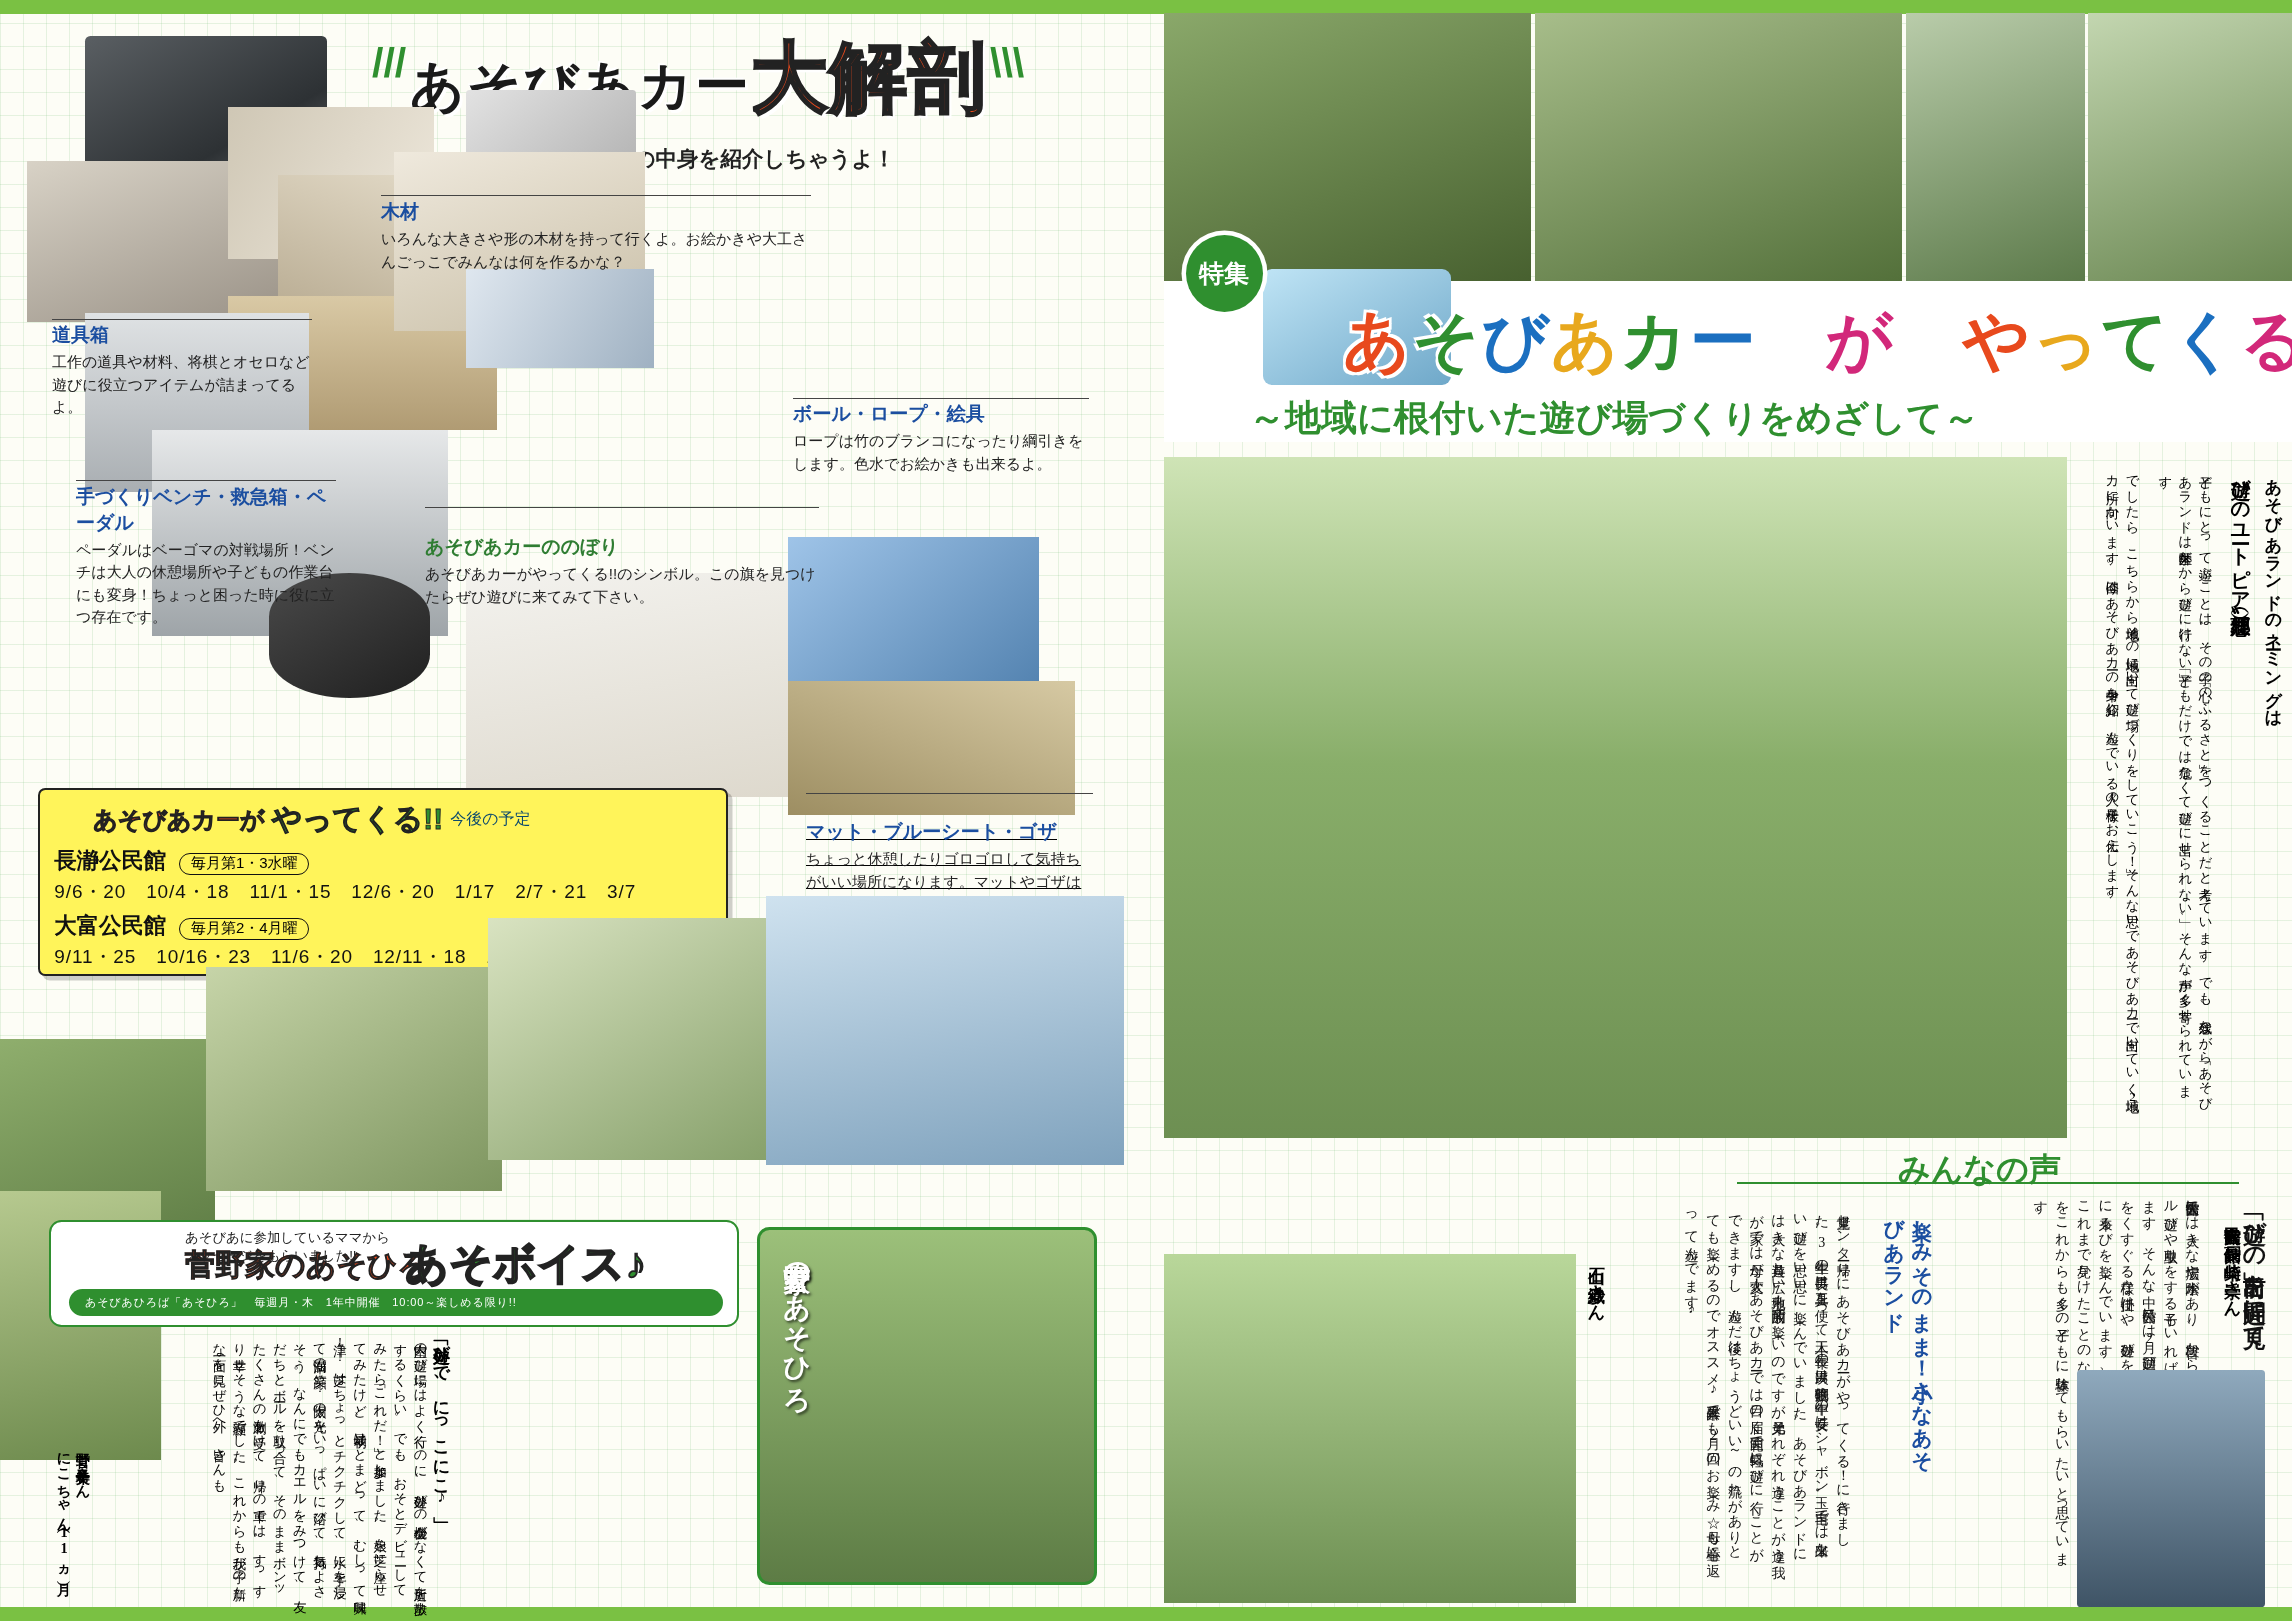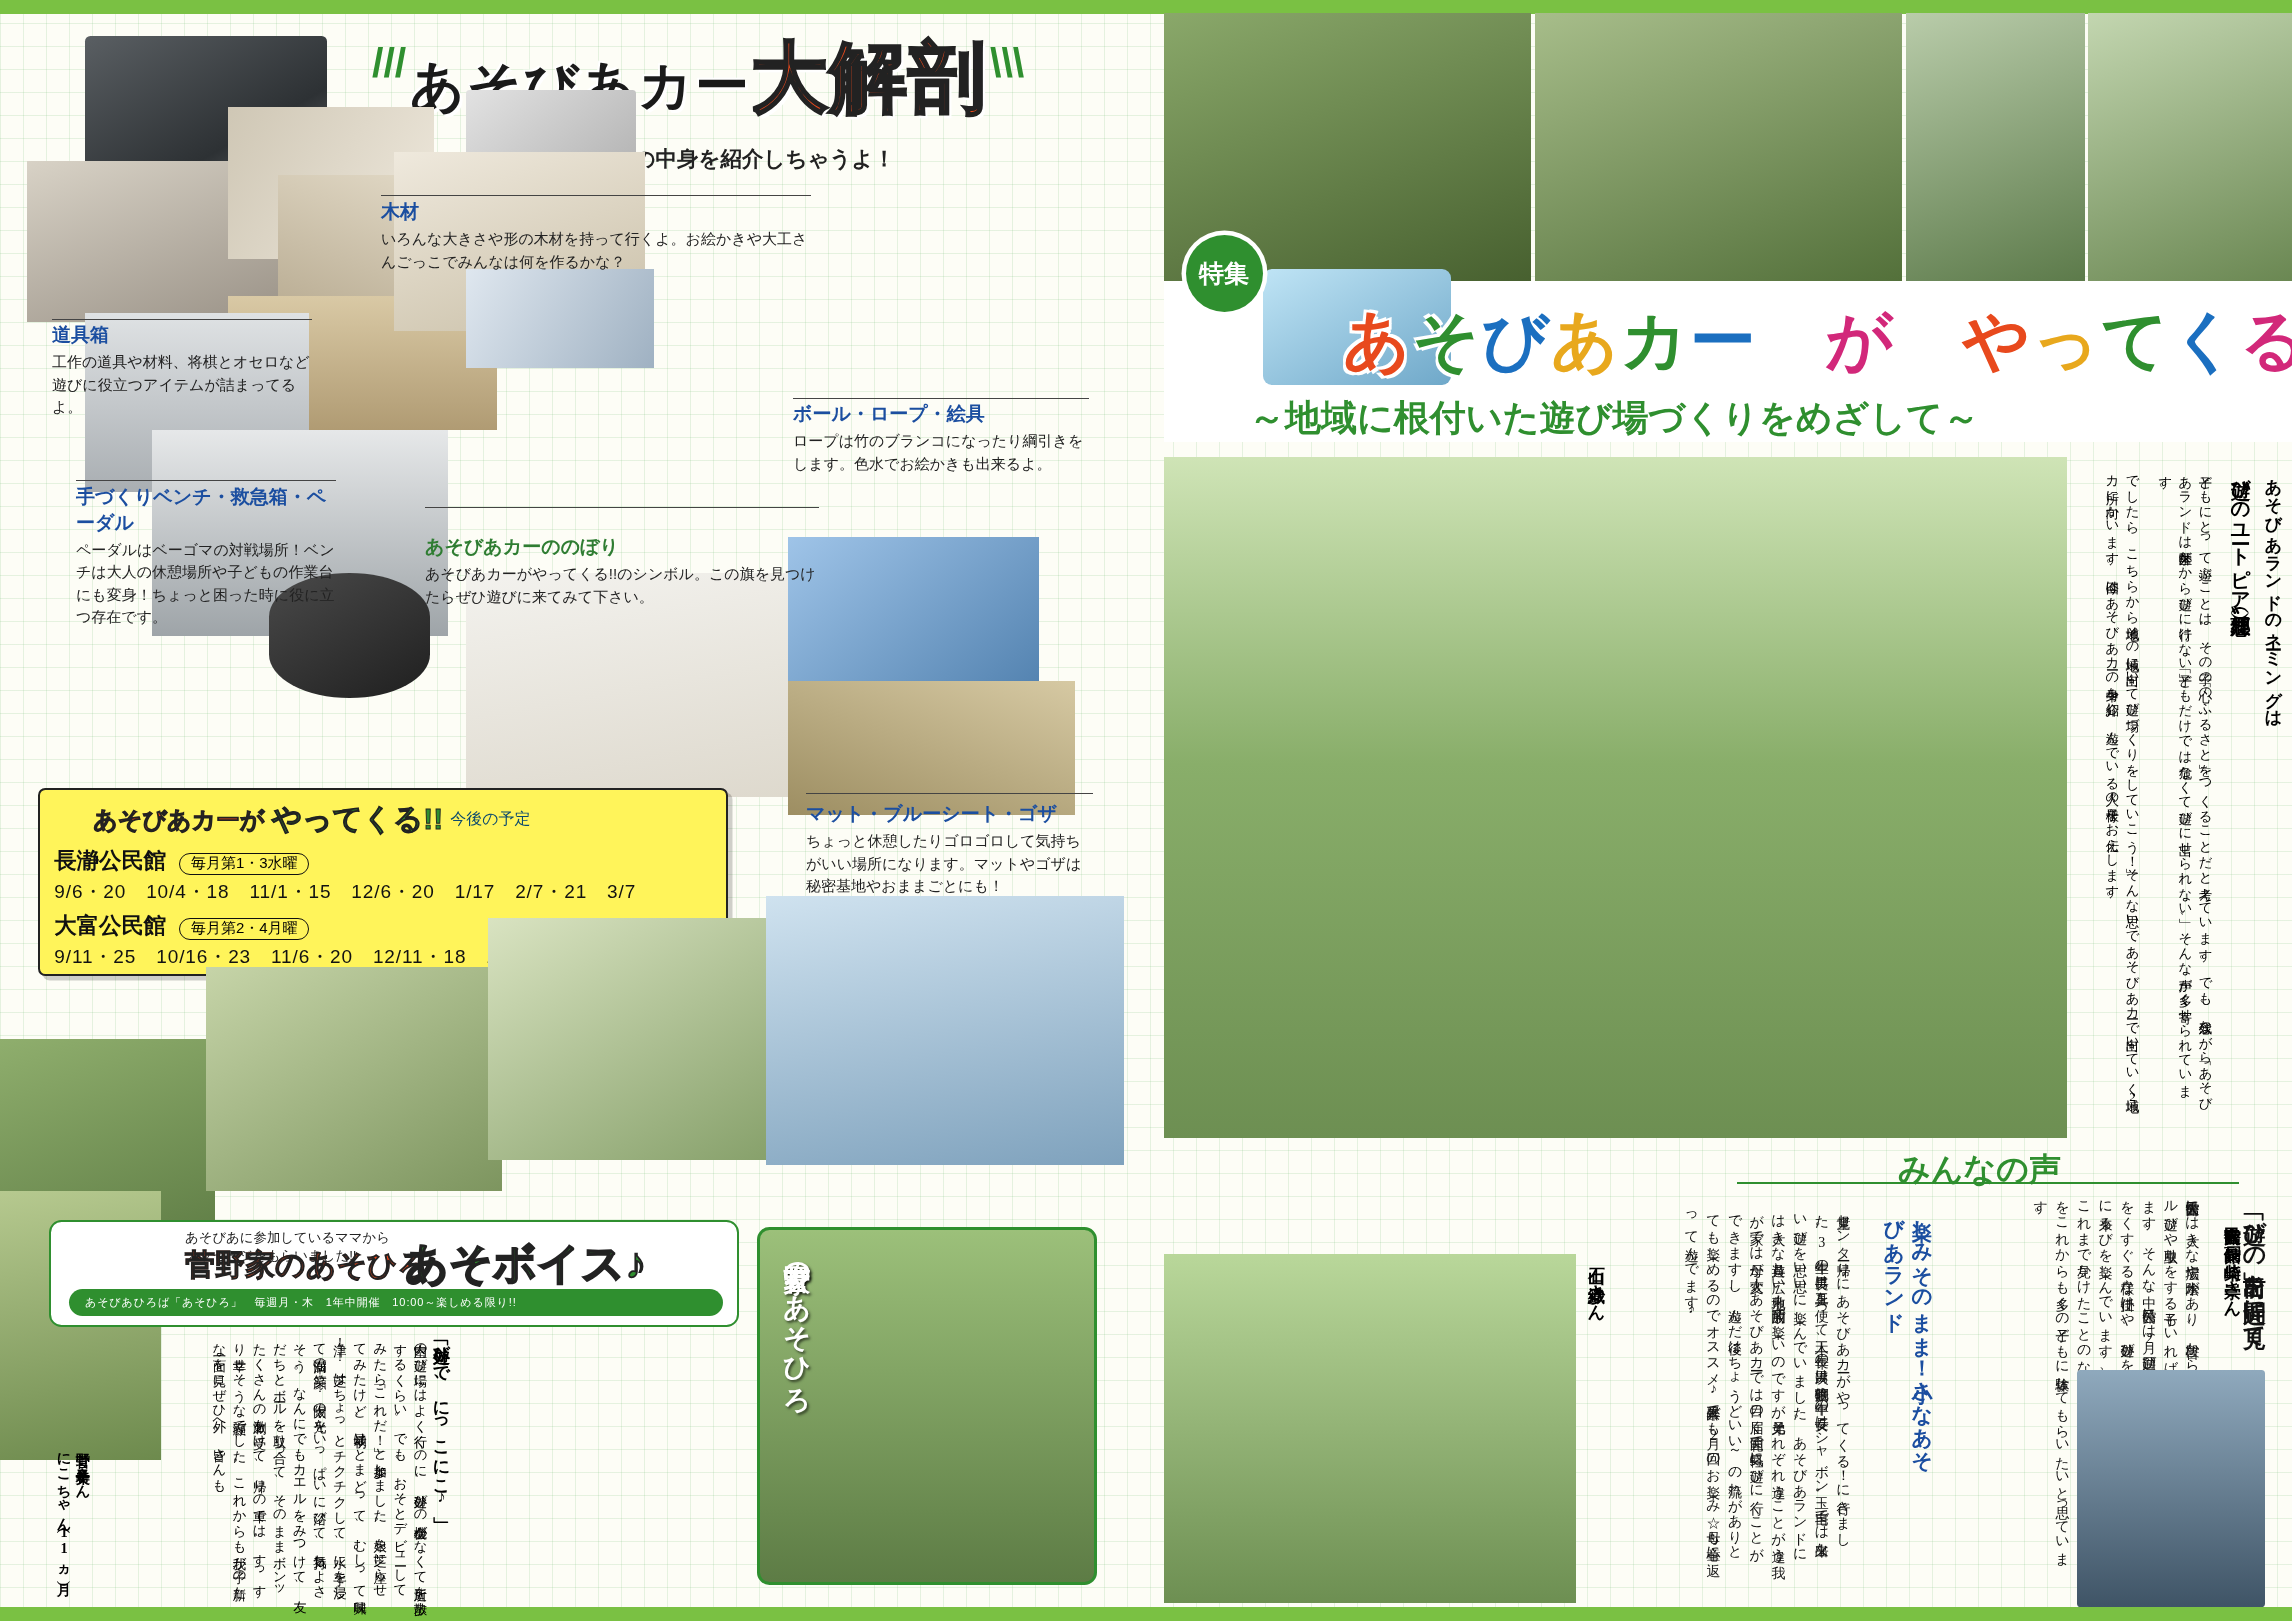--- a/index.html
+++ b/index.html
@@ -186,21 +186,21 @@
       <div class="c-body">ペーダルはベーゴマの対戦場所！ベンチは大人の休憩場所や子どもの作業台にも変身！ちょっと困った時に役に立つ存在です。</div>
     </div>
     <div class="box-line" style="left:76px;top:480px;width:260px;"></div>
 
     <div class="callout" style="left:425px;top:510px;width:394px;">
       <div class="c-title green">あそびあカーののぼり</div>
       <div class="c-body">あそびあカーがやってくる!!のシンボル。この旗を見つけたらぜひ遊びに来てみて下さい。</div>
     </div>
     <div class="box-line" style="left:425px;top:507px;width:394px;"></div>
 
-    <div class="callout" style="left:806px;top:801px;width:287px;">
+    <div class="callout" style="left:806px;top:819px;width:287px;text-decoration:underline;">
       <div class="c-title">マット・ブルーシート・ゴザ</div>
       <div class="c-body">ちょっと休憩したりゴロゴロして気持ちがいい場所になります。マットやゴザは秘密基地やおままごとにも！</div>
     </div>
     <div class="box-line" style="left:806px;top:793px;width:287px;"></div>
 
     <div class="schedule">
       <div class="sched-head">
         <span class="s1">あそびあカーが</span>
         <span class="s2">やってくる!!</span>
         <span class="s3">今後の予定</span>

